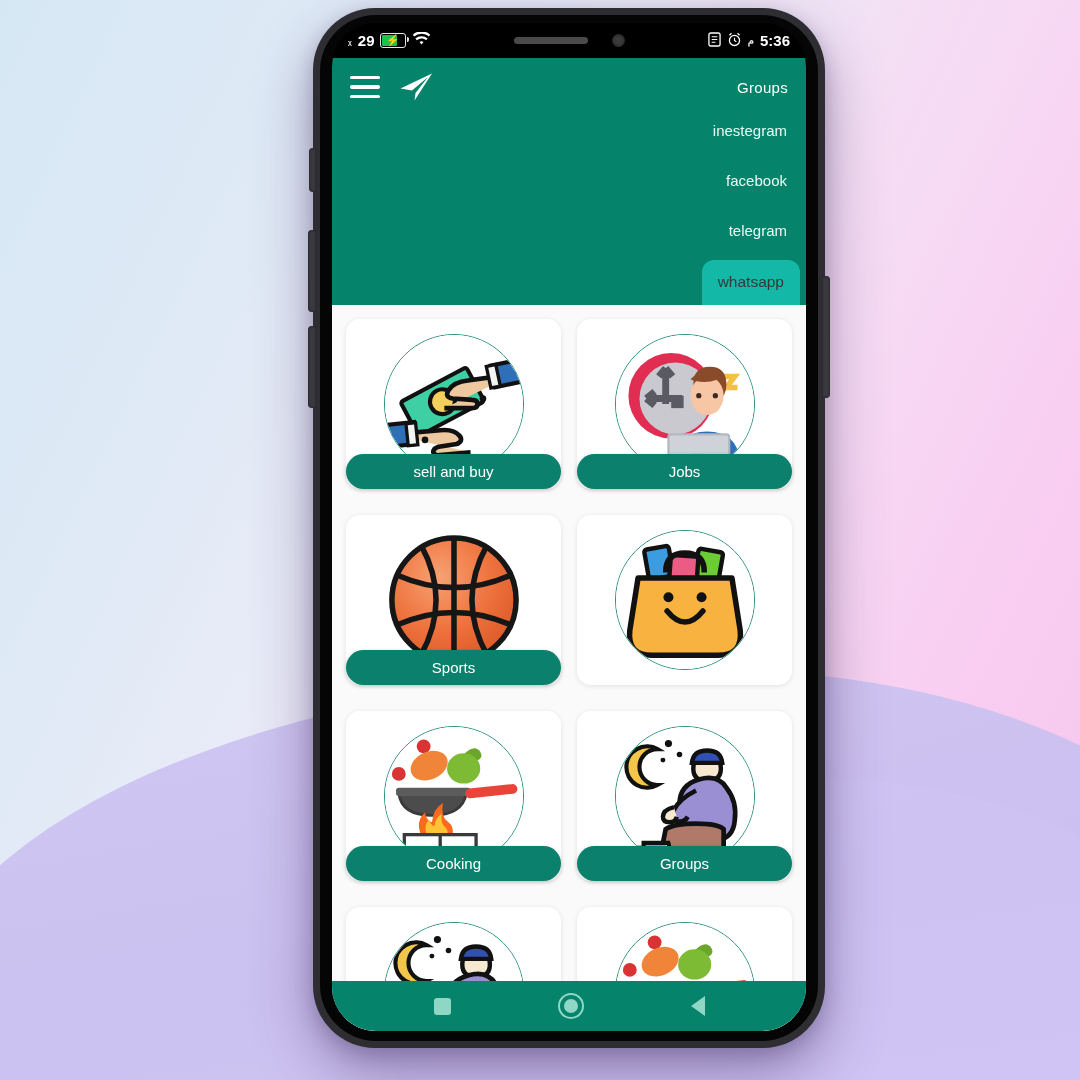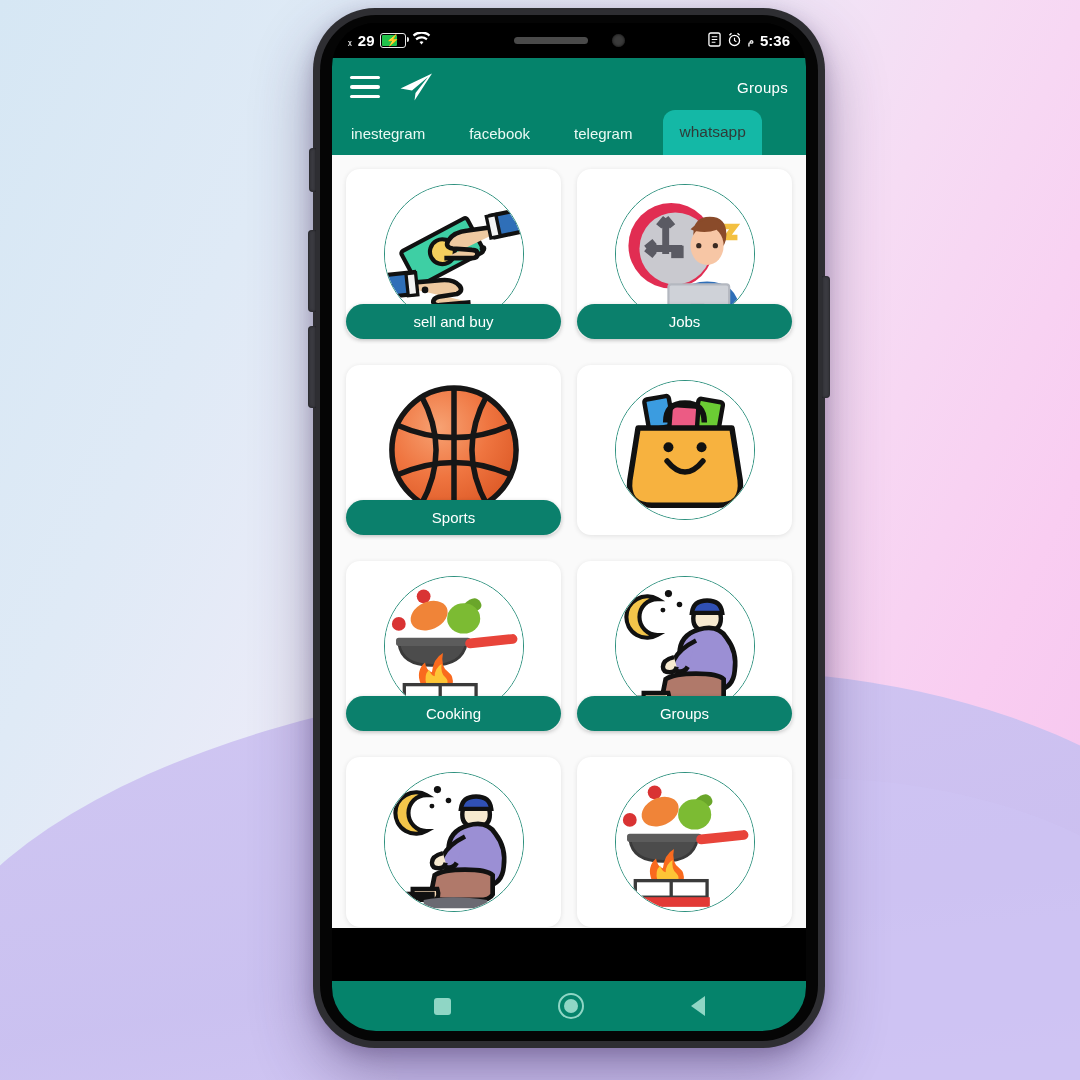--- a/index.html
+++ b/index.html
@@ -77,21 +77,21 @@
   }
   #appbar-left{display:flex;align-items:center;gap:18px;}
   #hamburger{width:30px;display:flex;flex-direction:column;gap:6px;cursor:pointer;}
   #hamburger span{display:block;height:3.4px;background:#fff;border-radius:2px;}
   #send-icon svg{display:block;}
   #app-title{color:#fff;font-size:15px;letter-spacing:.3px;}
 
   
   #tabs{
     background:#05836b;display:flex;align-items:flex-end;
-    padding:0 6px;gap:18px;
+    padding:0 6px;gap:8px;flex-direction:column;
   }
   .tab{
     color:#eafaf4;font-size:15px;padding:12px 13px 13px 13px;cursor:pointer;white-space:nowrap;
   }
   .tab.active{
     background:#14b8a6;color:#2f3b38;border-radius:12px 12px 0 0;
     padding:13px 16px 14px 16px;font-size:15.5px;
   }
 
   

